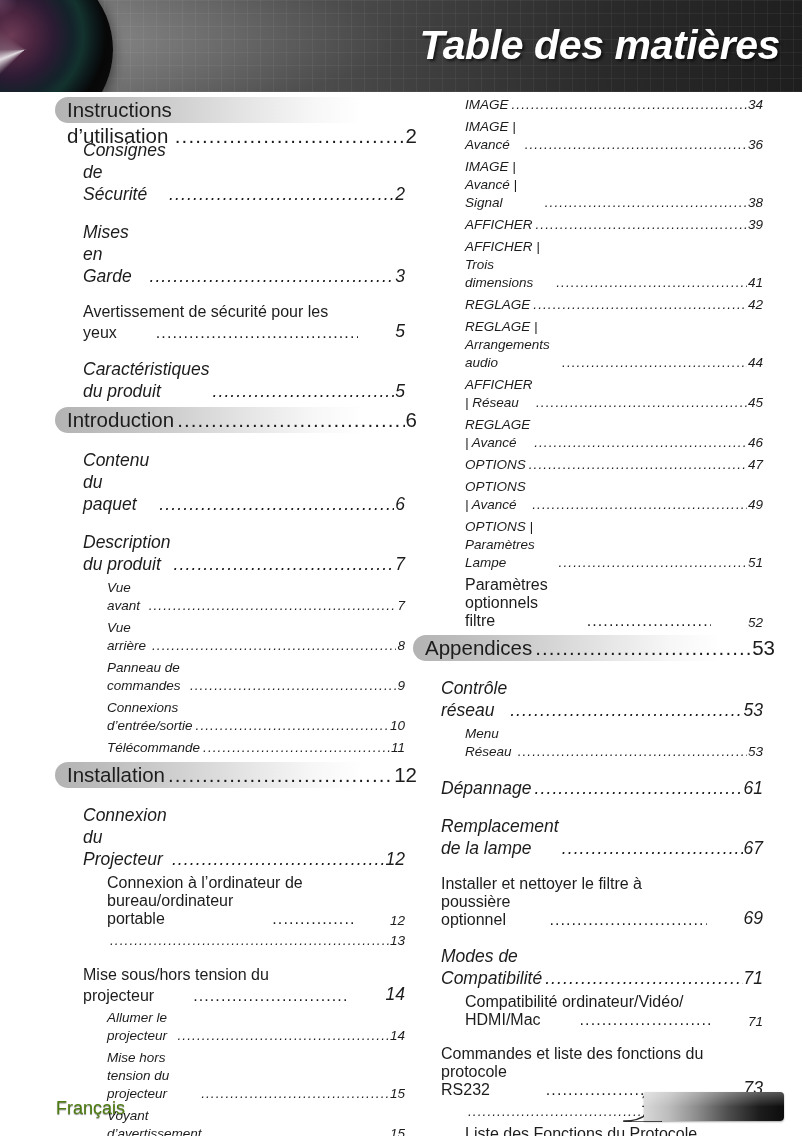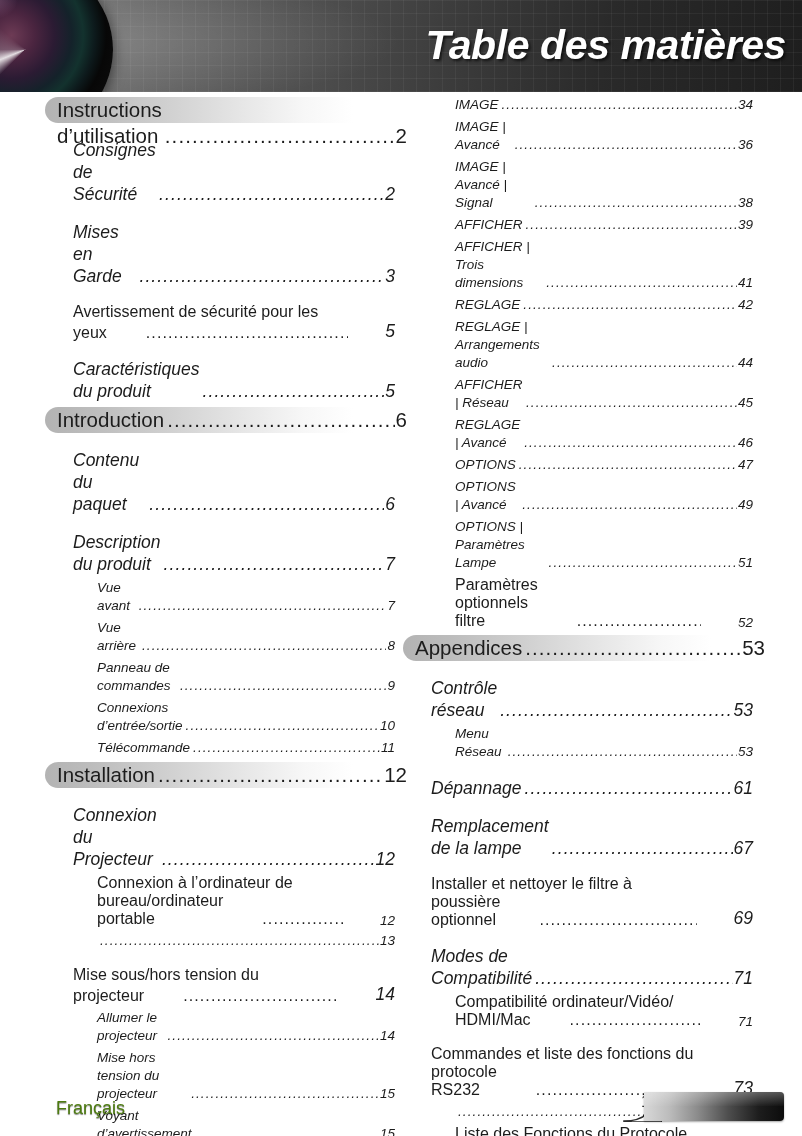--- a/index.html
+++ b/index.html
@@ -31,21 +31,21 @@
       repeating-linear-gradient(to bottom, rgba(255,255,255,0.055) 0 1px, transparent 1px 13px);
     opacity: 0.9;
   }
   #header-vignette {
     position: absolute;
     left: 0; top: 0; right: 0; bottom: 0;
     background: radial-gradient(ellipse 70% 120% at 8% 45%, rgba(255,255,255,0.18), rgba(0,0,0,0) 60%);
   }
   #header-title {
     position: absolute;
-    right: 16px;
+    right: 22px;
     top: 50%;
     transform: translateY(-52%);
     color: #ffffff;
     font-size: 41px;
     font-weight: bold;
     font-style: italic;
     letter-spacing: -0.4px;
     text-shadow: 2px 2px 3px rgba(0,0,0,0.65);
     white-space: nowrap;
   }
@@ -83,21 +83,21 @@
     position: absolute;
     left: 24px; top: 18px;
     width: 56px; height: 40px;
     border-radius: 50%;
     background: radial-gradient(ellipse at center, rgba(190,130,170,0.42), rgba(0,0,0,0) 70%);
   }
 
   
   #content {
     position: absolute;
-    left: 0; top: 92px;
+    left: 10px; top: 92px;
     width: 708px;
     height: 980px;
   }
   .column {
     position: absolute;
     top: 0;
     width: 350px;
   }
   #col-left  { left: 45px; }
   #col-right { left: 403px; }

